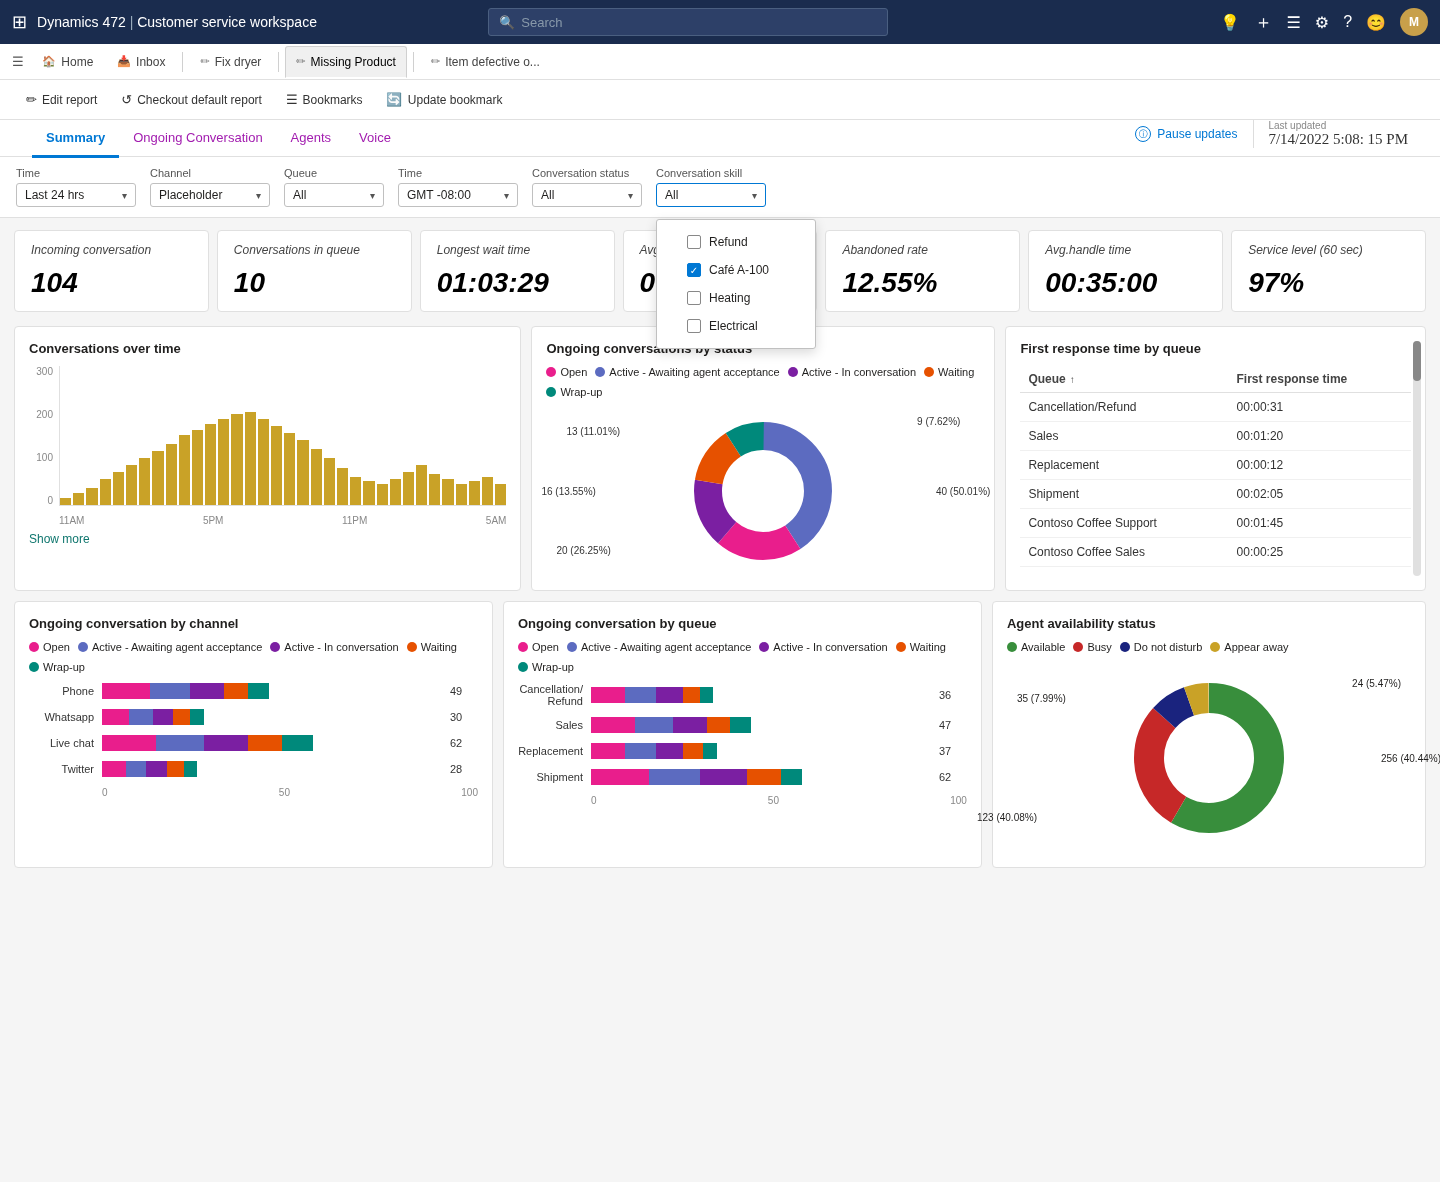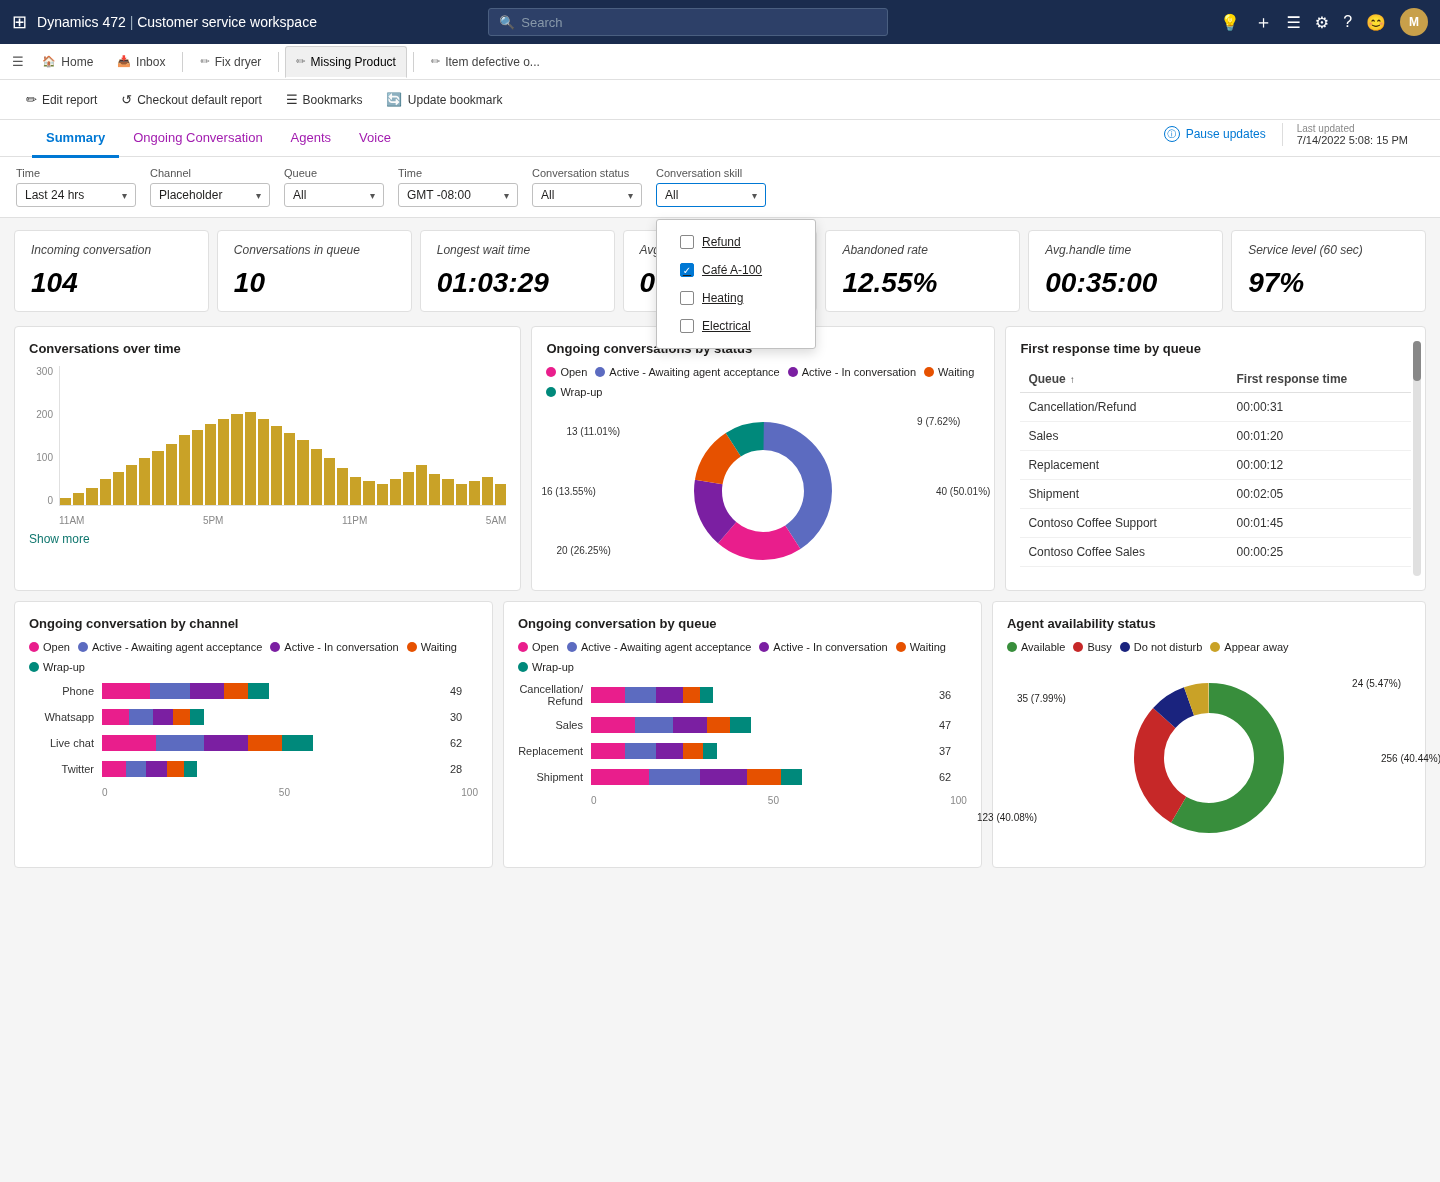--- a/index.html
+++ b/index.html
@@ -207,23 +207,22 @@
     .hbar-x-axis { display: flex; justify-content: space-between; font-size: 10px; color: #888; margin-left: 73px; margin-top: 4px; }
 
     
     .dropdown-overlay {
       position: absolute;
       background: white;
       border: 1px solid #c0c0c0;
       border-radius: 3px;
       box-shadow: 0 4px 12px rgba(0,0,0,0.15);
       z-index: 100;
-      padding: 8px 9px;
+      padding: 8px 16px;
       min-width: 160px;
-      text-decoration: underline;
     }
     .dropdown-item {
       display: flex;
       align-items: center;
       gap: 8px;
       padding: 7px 14px;
       font-size: 12px;
       cursor: pointer;
     }
     .checkbox-box {
@@ -321,21 +320,21 @@
       <div class="sub-tab">Agents</div>
       <div class="sub-tab">Voice</div>
     </div>
     <div style="display:flex; align-items:center; gap:16px; padding-bottom:8px;">
       <div class="pause-btn">
         <span style="border:1px solid #0078d4; border-radius:50%; width:16px; height:16px; display:flex; align-items:center; justify-content:center; font-size:9px;">ⓘ</span>
         <span>Pause updates</span>
       </div>
       <div class="last-updated">
         <div style="font-size:10px; color:#888;">Last updated</div>
-        <div style="font-size:11px; color:#333;">7/14/2022 5:08: 15 PM</div>
+        <div style="font-size:15px; color:#333;font-family:Liberation Serif, serif;">7/14/2022 5:08: 15 PM</div>
       </div>
     </div>
   </div>
 </div>
 
 <div class="content-wrapper">
 
   <div style="background: white; padding: 10px 16px; border-bottom: 1px solid #e0e0e0; display:flex; gap:14px; align-items:flex-end; flex-wrap:wrap;">
     <div class="filter-group">
       <div class="filter-label">Time</div>

